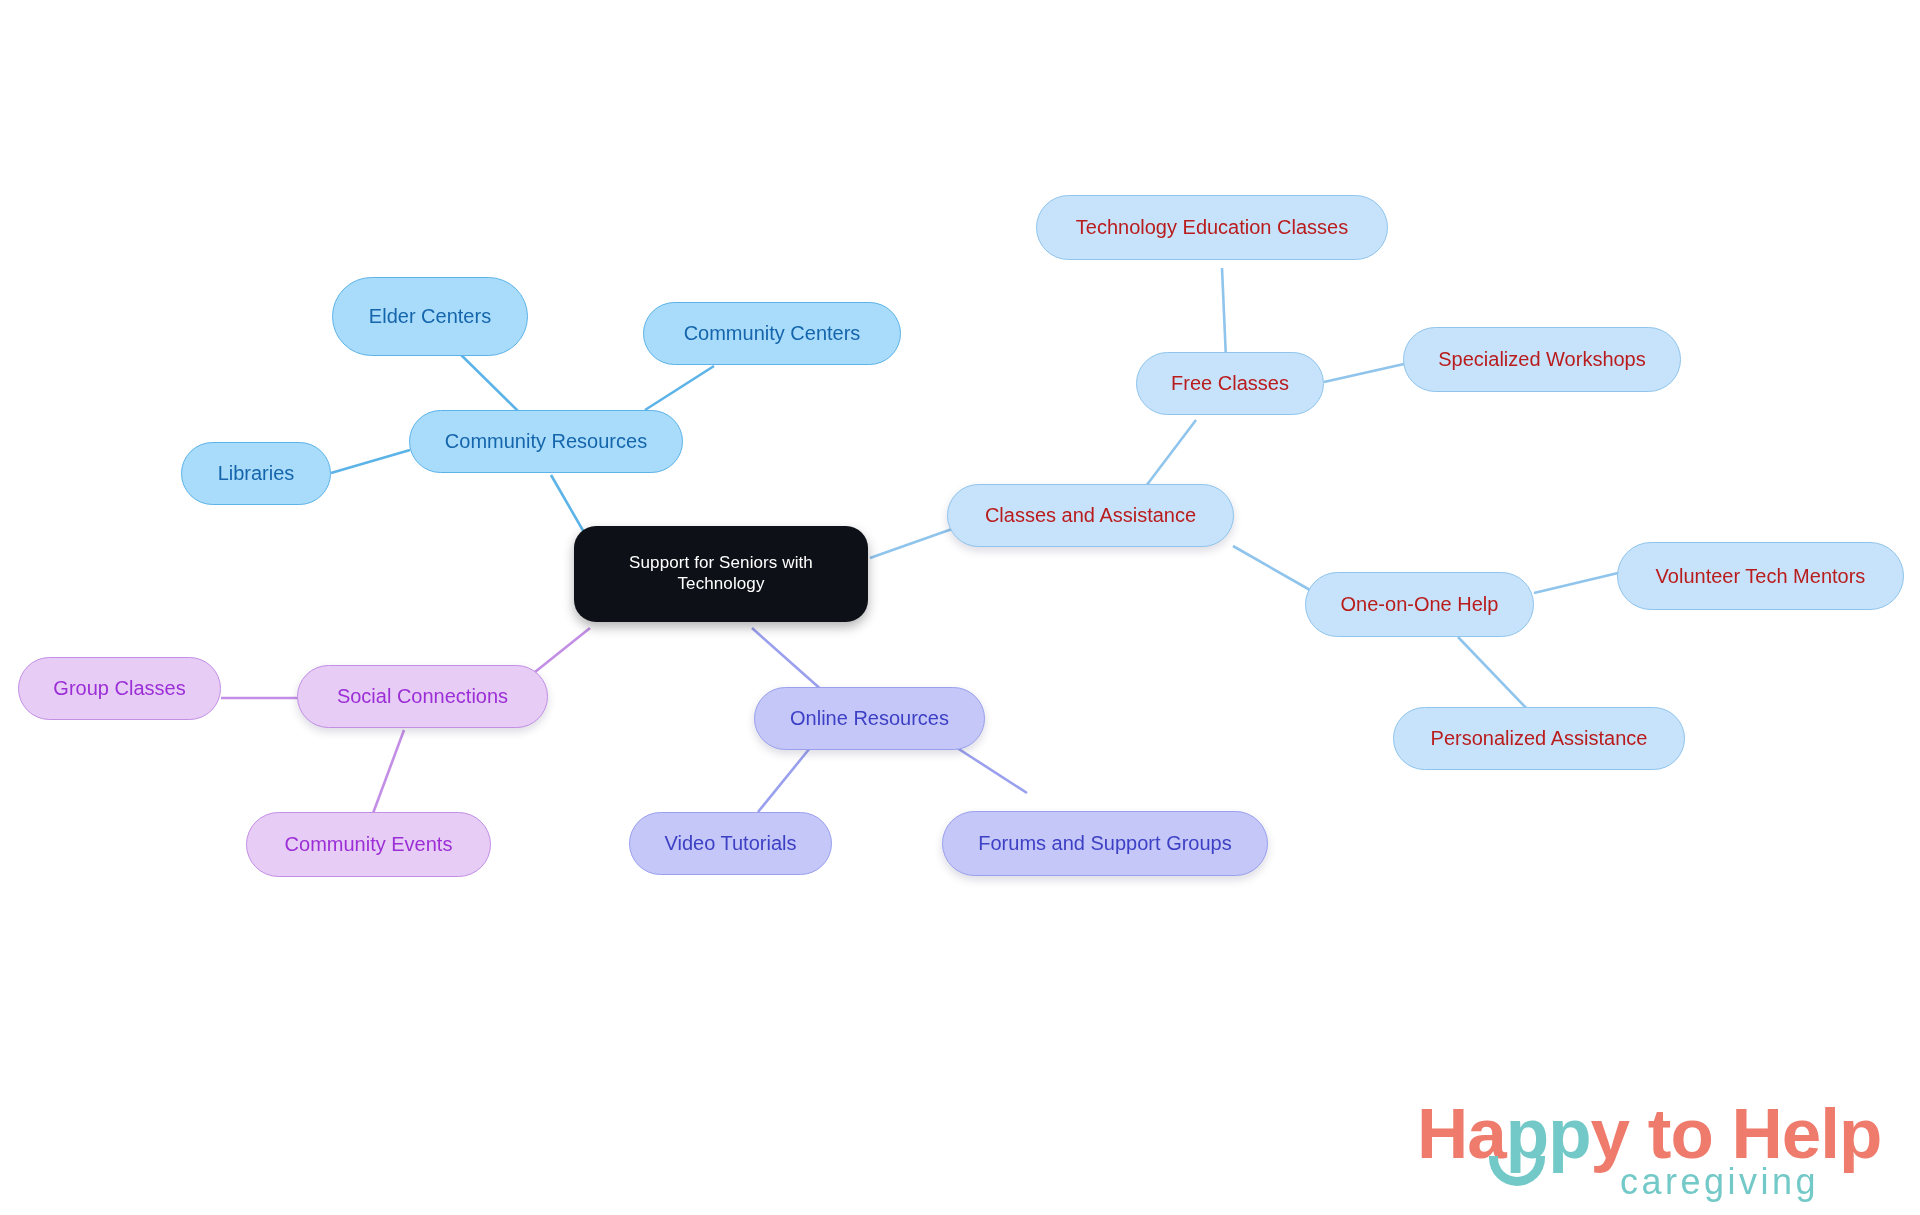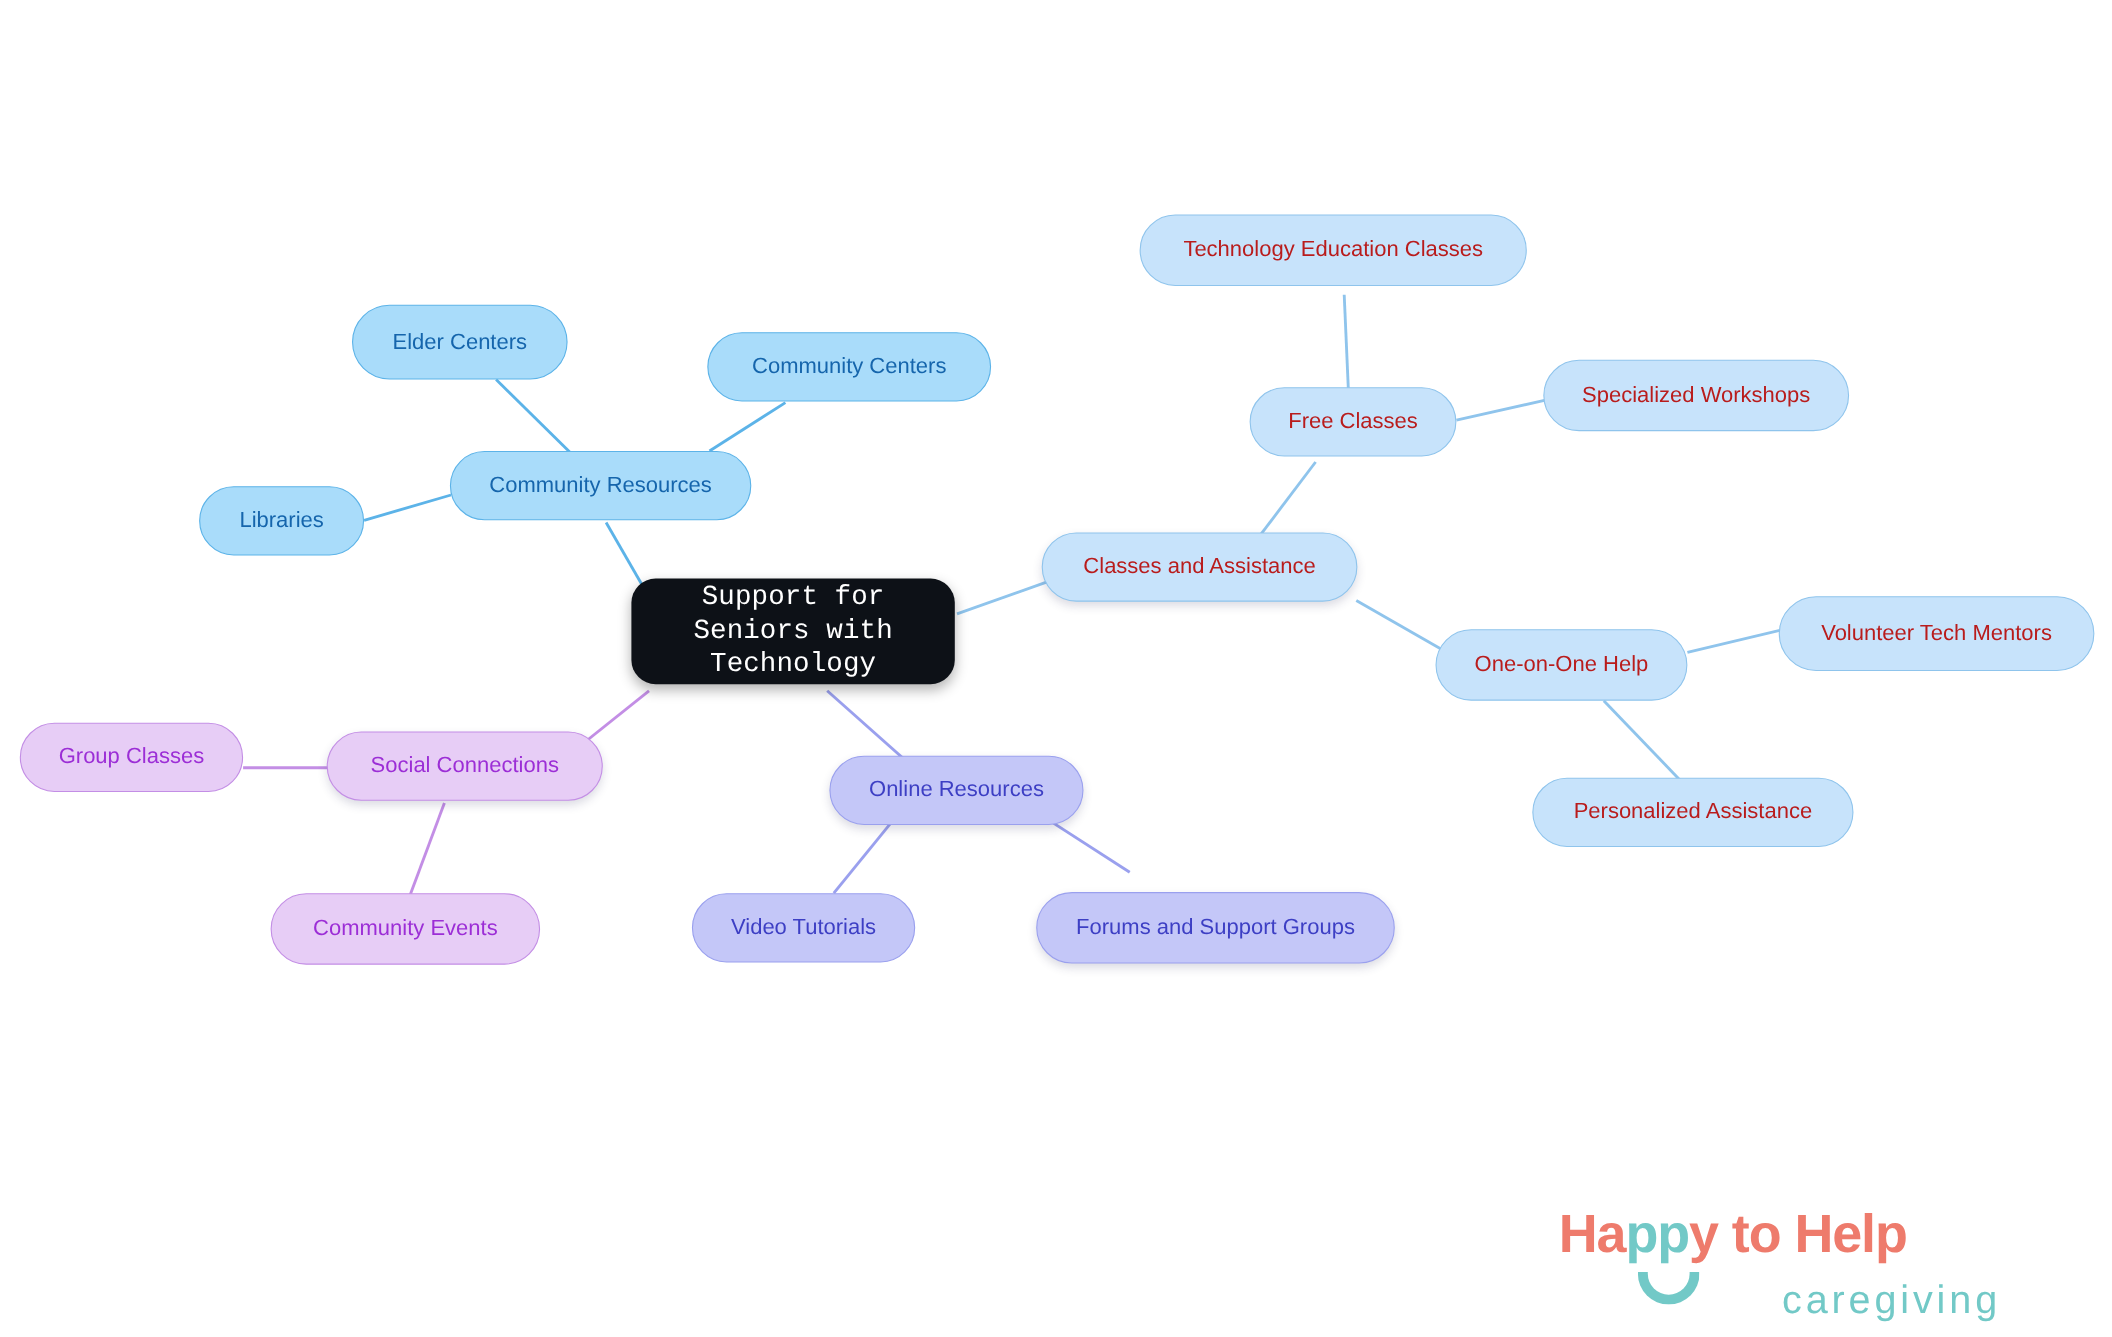--- a/index.html
+++ b/index.html
@@ -35,24 +35,23 @@
     border-width: 1.5px;
     line-height: 1.22;
     white-space: pre-line;
     padding: 0 14px;
   }
   .node.root {
     border-radius: 22px;
     border-width: 0;
     background: #0d1117;
     color: #ffffff;
-    font-size: 25px;
+    font-size: 17px;
     box-shadow: 0 5px 12px rgba(0,0,0,0.30);
     letter-spacing: 0.1px;
-    font-family: Liberation Mono, monospace;
   }
   .node.sky {
     background: #a9dcfa;
     border-color: #5cb3e8;
     color: #1565ac;
     font-size: 20px;
   }
   .node.lightblue {
     background: #c7e3fb;
     border-color: #8fc4ec;
@@ -78,21 +77,21 @@
     position: absolute;
     left: 1417px;
     top: 1098px;
     width: 470px;
     height: 108px;
   }
   .logo-main {
     position: absolute;
     left: 0;
     top: 0;
-    font-size: 49px;
+    font-size: 71px;
     font-weight: bold;
     letter-spacing: -1px;
     color: #ee7b6c;
     white-space: pre;
     line-height: 1;
   }
   .logo-main .teal {
     color: #72c9c7;
   }
   .logo-smile {
@@ -143,21 +142,21 @@
 
     <line x1="752" y1="628" x2="833" y2="700" stroke="#9aa0ee" stroke-width="2.6"></line>
     <line x1="810" y1="748" x2="758" y2="812" stroke="#9aa0ee" stroke-width="2.6"></line>
     <line x1="951" y1="744" x2="1027" y2="793" stroke="#9aa0ee" stroke-width="2.6"></line>
   </svg>
 
   <div class="node root" style="left:574px; top:526px; width:294px; height:96px;">Support for Seniors with
 Technology</div>
 
   <div class="node sky" style="left:409px; top:410px; width:274px; height:63px;">Community Resources</div>
-  <div class="node sky" style="left:320px; top:277px; width:196px; height:68px;">Elder Centers</div>
+  <div class="node sky" style="left:332px; top:277px; width:196px; height:79px;">Elder Centers</div>
   <div class="node sky" style="left:643px; top:302px; width:258px; height:63px;">Community Centers</div>
   <div class="node sky" style="left:181px; top:442px; width:150px; height:63px;">Libraries</div>
 
   <div class="node lightblue" style="left:1136px; top:352px; width:188px; height:63px;">Free Classes</div>
   <div class="node lightblue shadowed" style="left:947px; top:484px; width:287px; height:63px;">Classes and Assistance</div>
   <div class="node lightblue" style="left:1036px; top:195px; width:352px; height:65px;">Technology Education Classes</div>
   <div class="node lightblue" style="left:1403px; top:327px; width:278px; height:65px;">Specialized Workshops</div>
   <div class="node lightblue" style="left:1305px; top:572px; width:229px; height:65px;">One-on-One Help</div>
   <div class="node lightblue" style="left:1617px; top:542px; width:287px; height:68px;">Volunteer Tech Mentors</div>
   <div class="node lightblue" style="left:1393px; top:707px; width:292px; height:63px;">Personalized Assistance</div>

